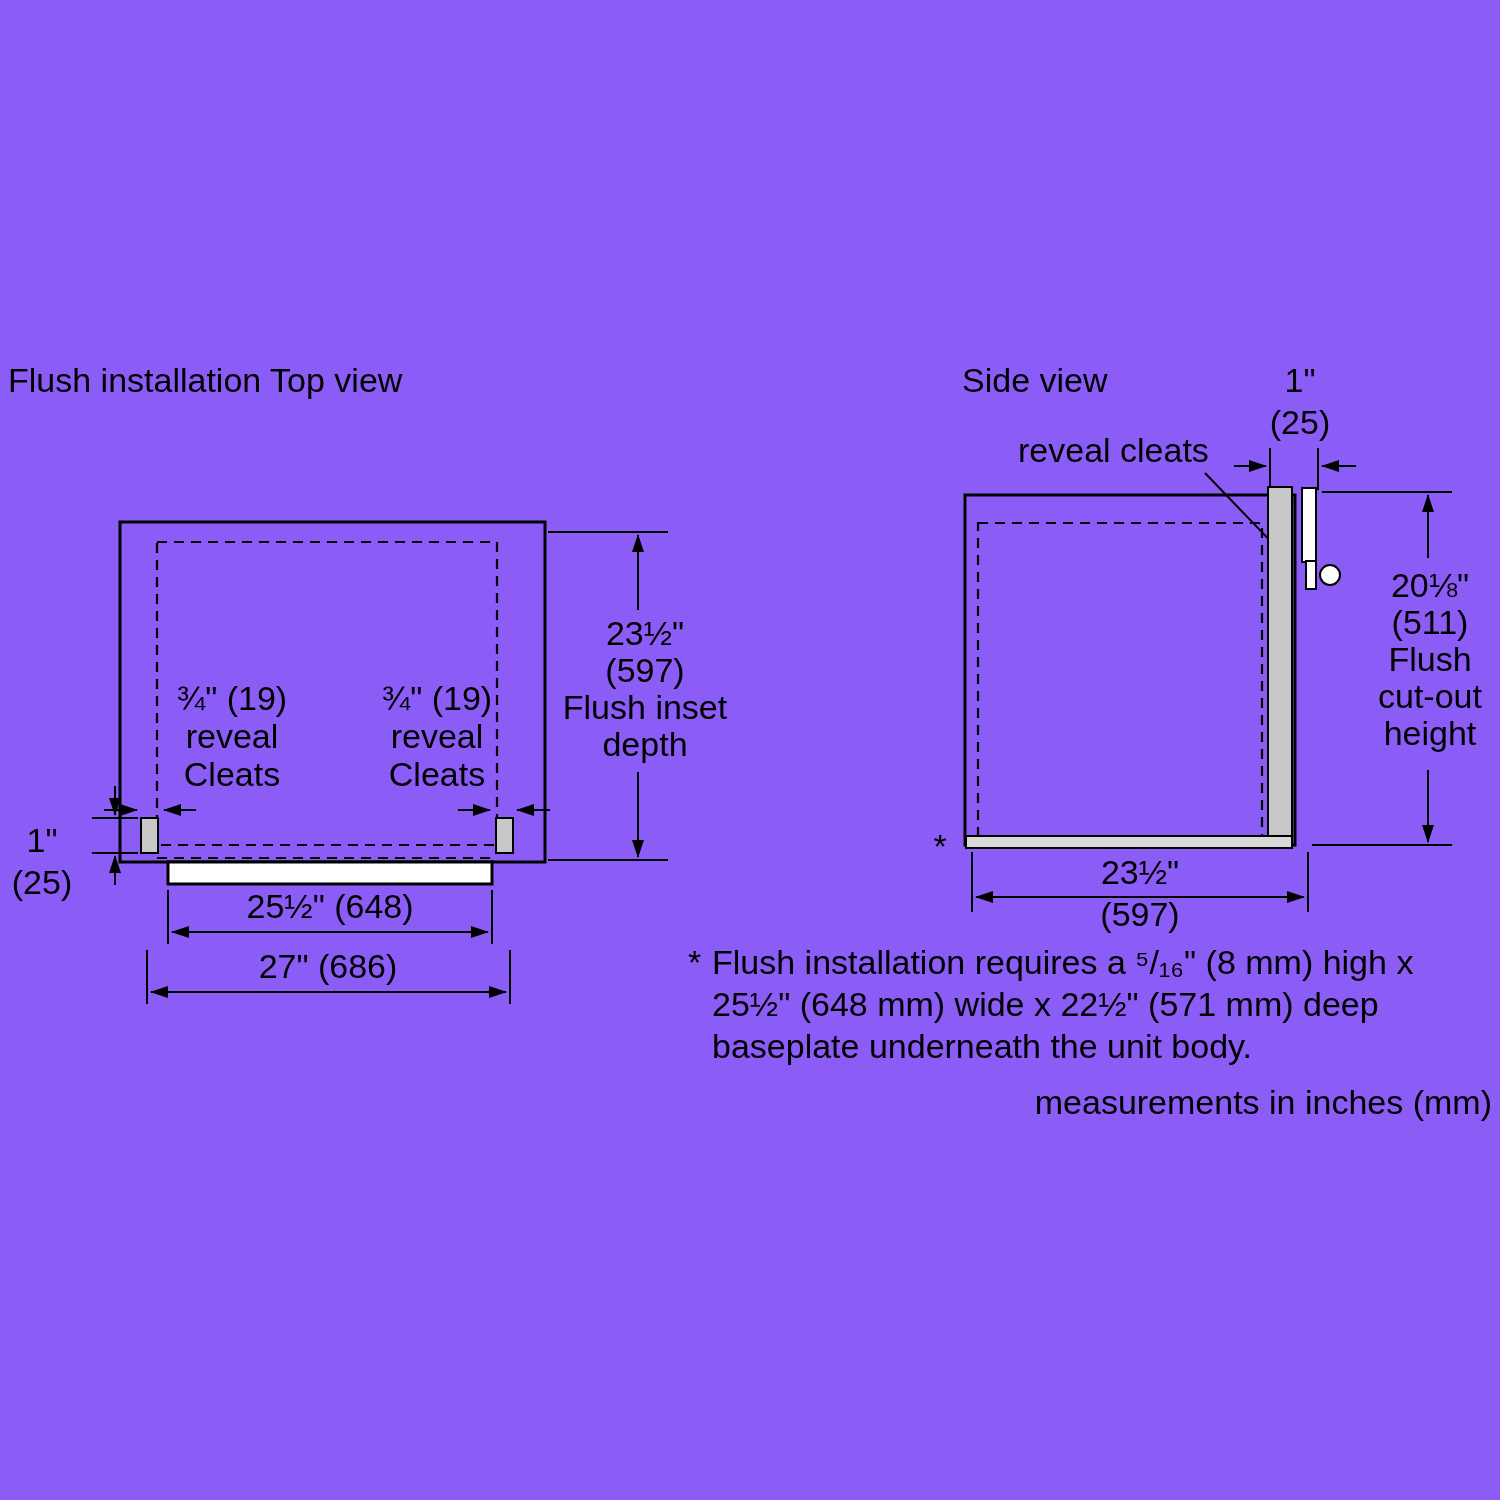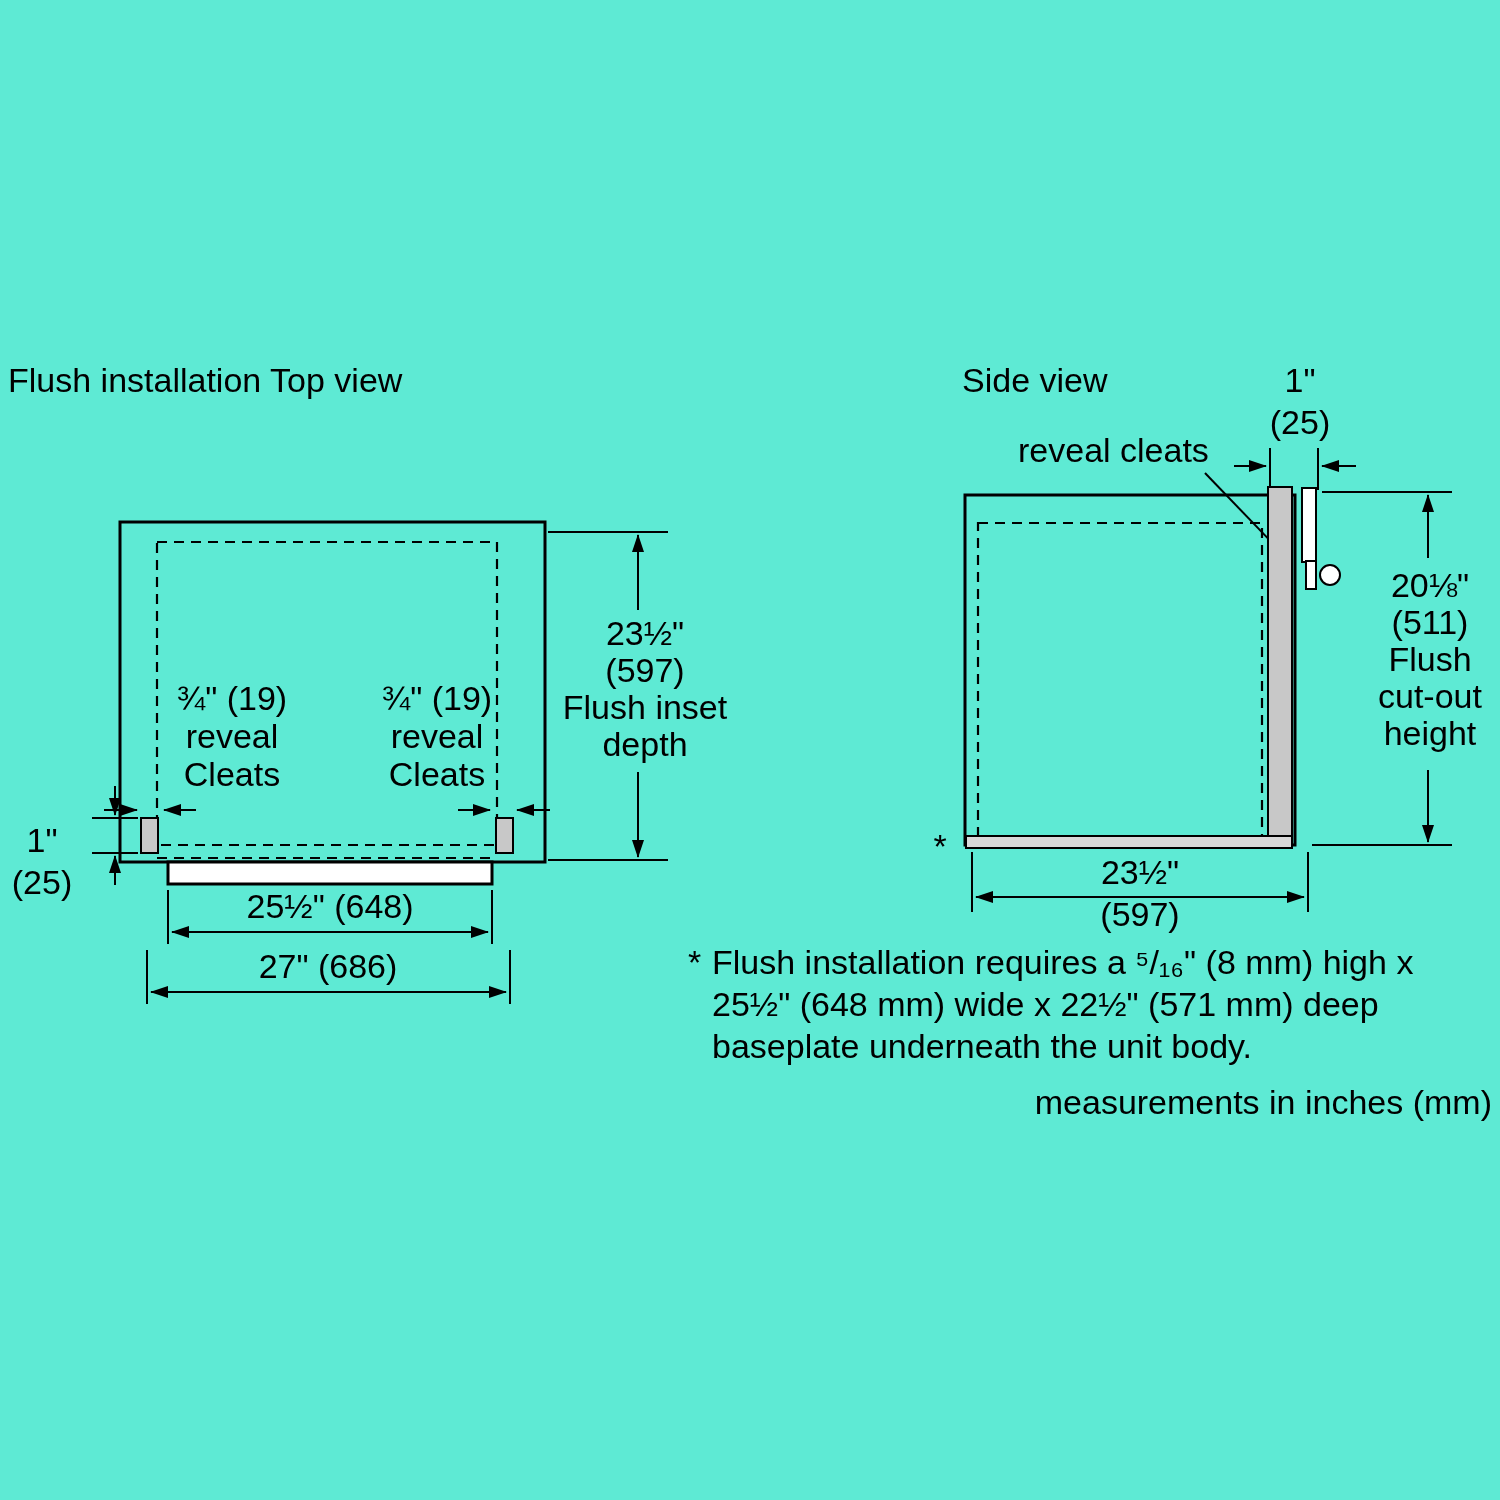--- a/index.html
+++ b/index.html
@@ -1,16 +1,16 @@
 <!DOCTYPE html>
 <html><head>
 <meta charset="utf-8">
 <style>
   html, body { margin: 0; padding: 0; background: #ffffff; }
-  .diagram-wrap { width: 1500px; height: 1500px; position: relative; background: #5eead4; }
+  .diagram-wrap { width: 1500px; height: 1500px; position: relative; background: #8b5cf6; }
   svg { display: block; }
   text {
     font-family: "Liberation Sans", "DejaVu Sans", sans-serif;
     font-size: 34px;
     fill: #000000;
   }
   .mid { text-anchor: middle; }
   .end { text-anchor: end; }
   .thin { stroke: #000; stroke-width: 2; fill: none; }
   .thick { stroke: #000; stroke-width: 3; fill: none; }

